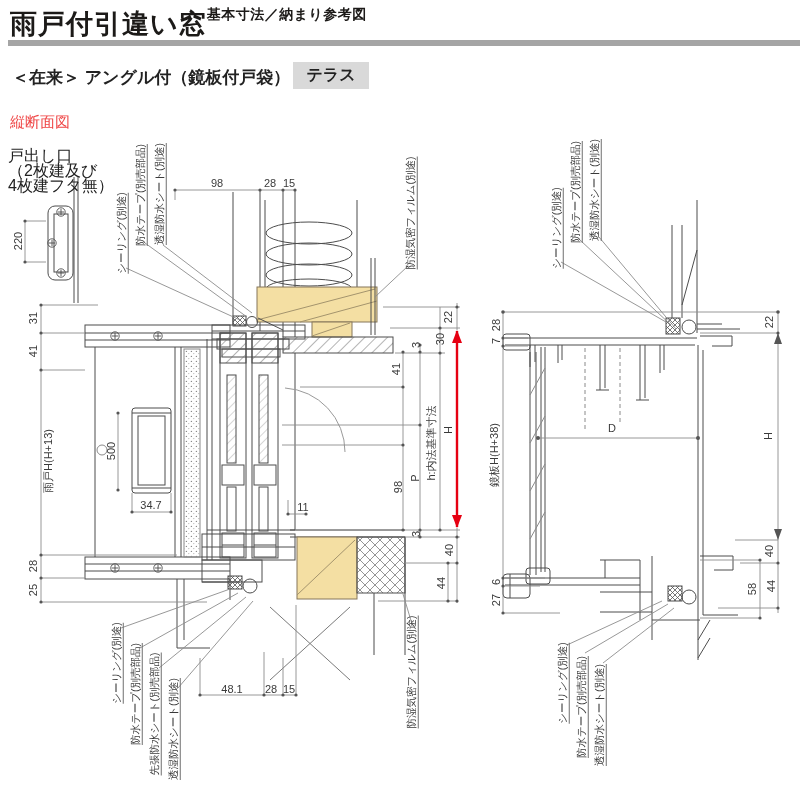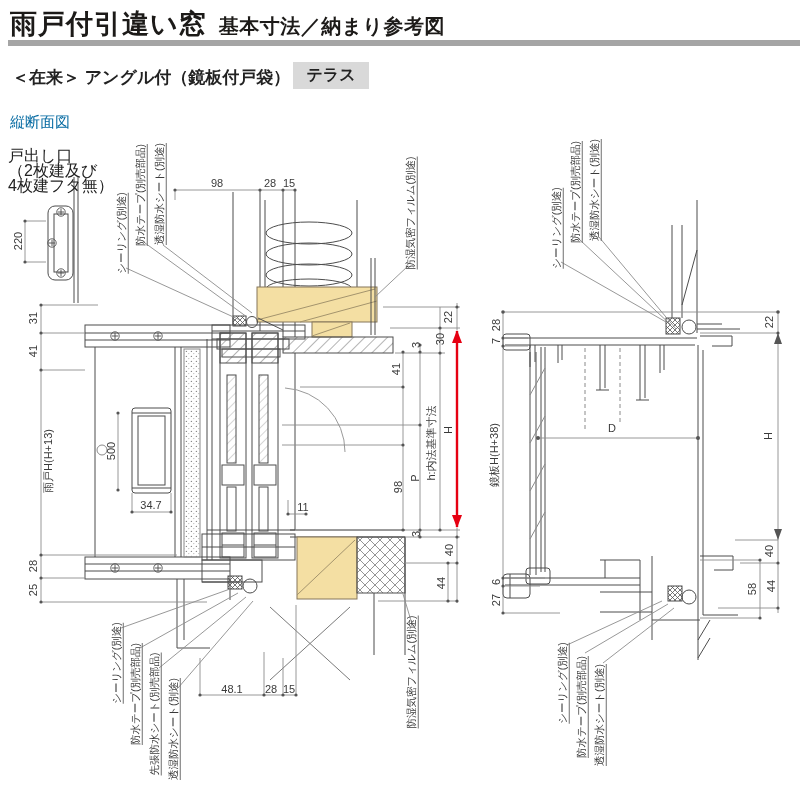--- a/index.html
+++ b/index.html
@@ -1,26 +1,26 @@
 <!DOCTYPE html>
 <html><head>
 <meta charset="utf-8">
 <style>
   html,body{margin:0;padding:0;background:#fff;}
   #stage{position:relative;width:800px;height:800px;background:#fff;overflow:hidden;
          font-family:"Liberation Sans","DejaVu Sans",sans-serif;}
   svg{position:absolute;left:0;top:0;}
-  .hdr-row{position:absolute;left:10px;top:6px;display:flex;align-items:flex-end;color:#1c1a18;}
+  .hdr-row{position:absolute;left:10px;top:6px;display:flex;color:#1c1a18;}
   .t-main{font-size:27px;font-weight:900;letter-spacing:1px;}
-  .t-sub{font-size:20px;font-weight:900;margin-left:12px;padding-bottom:2px;letter-spacing:0.5px;}
+  .t-sub{font-size:14px;font-weight:900;padding-bottom:2px;letter-spacing:0.5px;}
   .rule{position:absolute;left:8px;top:40px;width:792px;height:6px;background:#a5a5a5;}
   .variant{position:absolute;left:12px;top:66px;font-size:17px;font-weight:600;color:#222;}
   .badge{position:absolute;left:293px;top:62px;width:76px;height:27px;background:#d9d9d9;
          display:flex;align-items:center;justify-content:center;font-size:16px;font-weight:600;color:#222;}
-  .section{position:absolute;left:10px;top:113px;font-size:15px;color:#0369a1;}
+  .section{position:absolute;left:10px;top:113px;font-size:15px;color:#ef4444;}
   .note{position:absolute;font-size:16px;color:#222;white-space:nowrap;}
   .lbl{position:absolute;font-size:11px;color:#3a3a3a;white-space:nowrap;
        transform:translate(-50%,-50%);line-height:1;}
   .v{transform:translate(-50%,-50%) rotate(-90deg);}
   .co{font-size:10.5px;}
   .ul{border-bottom:1px solid #6f6f6f;padding-bottom:1px;}
 </style>
 </head>
 <body>
 

